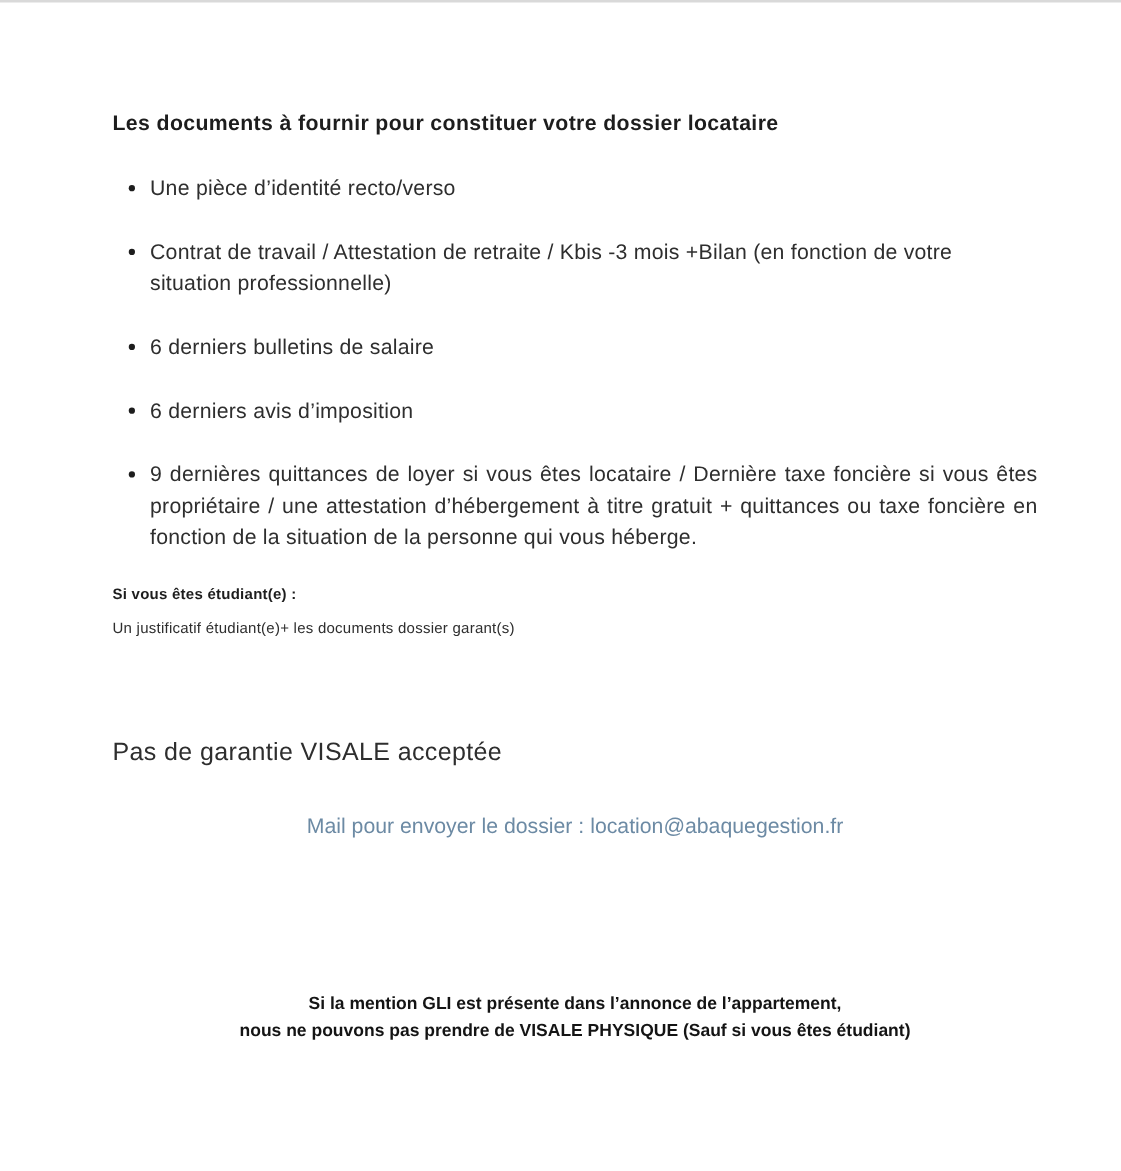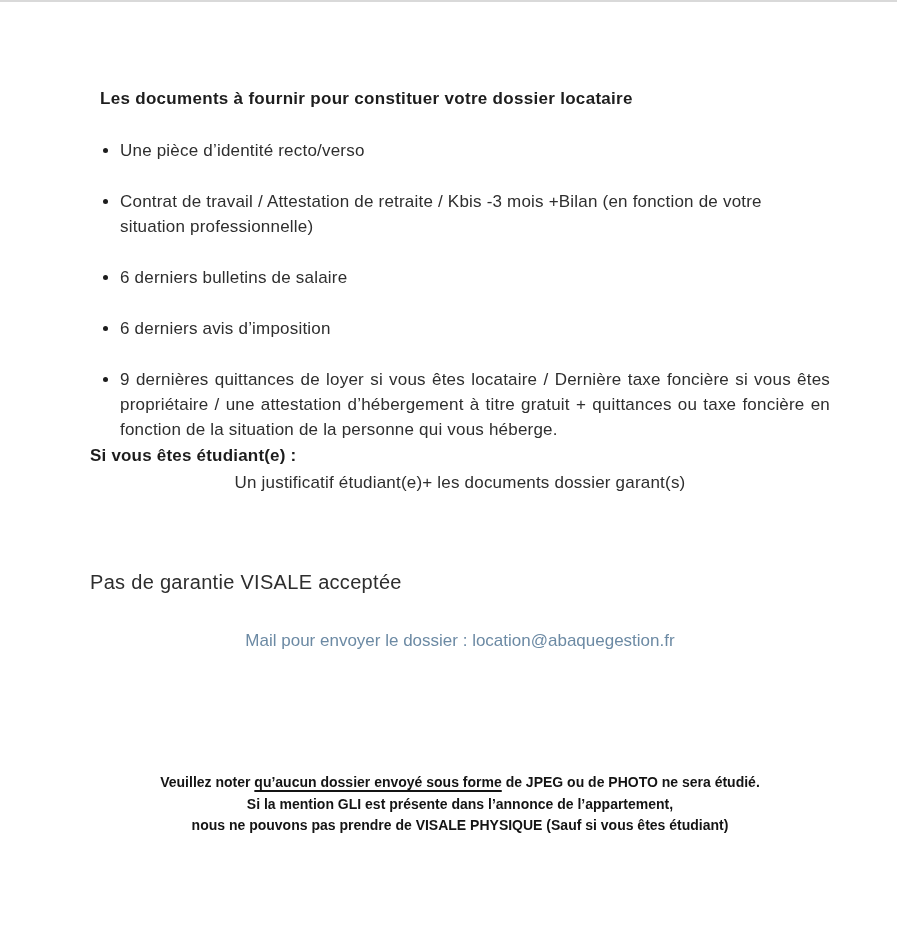--- a/index.html
+++ b/index.html
@@ -15,21 +15,21 @@
     position: absolute;
     top: 0; left: 0;
     width: 897px; height: 2px;
     background: #d9d9d9;
   }
   .content {
     width: 740px;
     margin-left: 90px;
   }
   .doc-title {
-    margin: 86px 0 0 10px;
+    margin: 86px 0 0 0;
     font-size: 17px;
     font-weight: bold;
     color: #1d1d1d;
     letter-spacing: 0.3px;
     line-height: 25px;
   }
   ul.checklist {
     list-style: none;
     margin: 27px 0 0 0;
     padding: 0;
@@ -46,31 +46,31 @@
   ul.checklist li:last-child { margin-bottom: 0; }
   ul.checklist li:nth-child(5) .item-text { text-align: justify; display: block; }
   .bullet-dot {
     position: absolute;
     left: 13px; top: 10px;
     width: 5px; height: 5px;
     border-radius: 50%;
     background: #1d1d1d;
   }
   .student-section {
-    font-size: 17px;
+    margin-top: 20px;
+    font-size: 12px;
     line-height: 27px;
     letter-spacing: 0.2px;
   }
   .student-heading {
     font-weight: bold;
     color: #1d1d1d;
   }
   .student-body {
     color: #2e2e2e;
-    text-align: center;
   }
   .visale-note {
     margin: 74px 0 0 0;
     text-align: left;
     font-size: 20px;
     line-height: 25px;
     letter-spacing: 0.3px;
     color: #2e2e2e;
   }
   .mail-line {
@@ -130,18 +130,17 @@
   <div class="student-section">
     <div class="student-heading">Si vous êtes étudiant(e) :</div>
     <div class="student-body">Un justificatif étudiant(e)+ les documents dossier garant(s)</div>
   </div>
 
   <p class="visale-note">Pas de garantie VISALE acceptée</p>
 
   <p class="mail-line">Mail pour envoyer le dossier : location@abaquegestion.fr</p>
 
   <div class="footer-note">
-    <div><span>Veuillez noter </span><span class="underlined">qu’aucun dossier envoyé sous forme</span><span> de JPEG ou de PHOTO ne sera étudié.</span></div>
     <div>Si la mention GLI est présente dans l’annonce de l’appartement,</div>
     <div>nous ne pouvons pas prendre de VISALE PHYSIQUE (Sauf si vous êtes étudiant)</div>
   </div>
 
 </div>
 
 </body></html>

